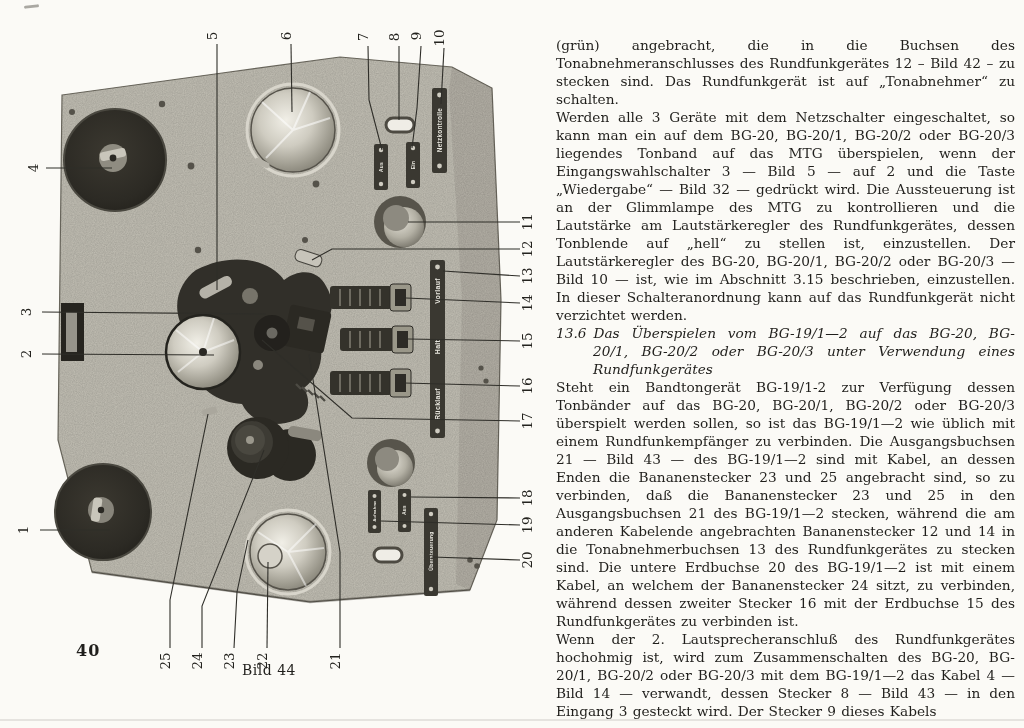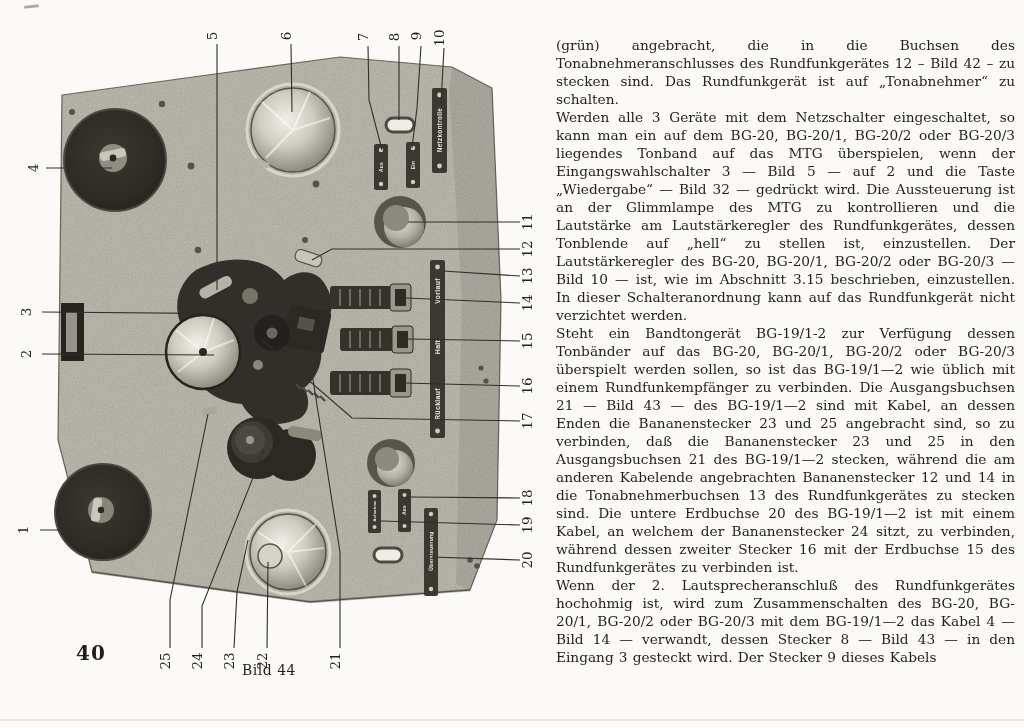--- a/index.html
+++ b/index.html
@@ -6,21 +6,21 @@
   body{
     width:1024px;height:728px;position:relative;overflow:hidden;
     background:#fbfaf6;color:#201f1c;
     font-family:"DejaVu Serif", serif;
   }
   .corner-mark{position:absolute;left:24px;top:5px;width:15px;height:3px;
     background:rgba(70,68,60,.45);transform:rotate(-6deg);border-radius:2px;}
   .scanline{position:absolute;left:0;top:719px;width:1024px;height:2px;
     background:rgba(70,68,60,.12);}
   .figure-wrap{position:absolute;left:0;top:0;width:555px;height:728px;}
-  .pagenum{position:absolute;left:76px;top:641px;font-size:20px;font-weight:bold;
+  .pagenum{position:absolute;left:76px;top:641px;font-size:16px;font-weight:bold;
     letter-spacing:1px;}
   .caption{position:absolute;left:219px;top:662px;width:100px;text-align:center;
     font-size:14px;letter-spacing:.5px;}
   .text-col{position:absolute;left:556px;top:36px;width:459px;
     font-size:13.7px;line-height:18px;text-align:justify;word-spacing:.06em;}
   .text-col p{margin:0;}
   .heading{font-style:italic;padding-left:37px;text-indent:-37px;margin:1px 0 1px 0;
     word-spacing:.22em;}
   .heading .hnum{margin-right:7px;}
   svg text.callout{font-family:"DejaVu Serif",serif;font-size:13.5px;fill:#23221e;}
@@ -296,17 +296,18 @@
   </g>
 </svg>
 </div>
 
 <div class="pagenum">40</div>
 <div class="caption">Bild 44</div>
 
 <div class="text-col">
   <p>(grün) angebracht, die in die Buchsen des Tonabnehmeranschlusses des Rundfunkgerätes 12 – Bild 42 – zu stecken sind. Das Rundfunkgerät ist auf „Tonabnehmer“ zu schalten.</p>
   <p>Werden alle 3 Geräte mit dem Netzschalter eingeschaltet, so kann man ein auf dem BG-20, BG-20/1, BG-20/2 oder BG-20/3 liegendes Tonband auf das MTG überspielen, wenn der Eingangswahlschalter 3 — Bild 5 — auf 2 und die Taste „Wiedergabe“ — Bild 32 — gedrückt wird. Die Aussteuerung ist an der Glimmlampe des MTG zu kontrollieren und die Lautstärke am Lautstärkeregler des Rundfunkgerätes, dessen Tonblende auf „hell“ zu stellen ist, einzustellen. Der Lautstärkeregler des BG-20, BG-20/1, BG-20/2 oder BG-20/3 — Bild 10 — ist, wie im Abschnitt 3.15 beschrieben, einzustellen. In dieser Schalteranordnung kann auf das Rundfunkgerät nicht verzichtet werden.</p>
+  <p class="heading"><span class="hnum">13.6</span><span>Das Überspielen vom BG-19/1—2 auf das BG-20, BG-20/1, BG-20/2 oder BG-20/3 unter Verwendung eines Rundfunkgerätes</span></p>
   <p>Steht ein Bandtongerät BG-19/1-2 zur Verfügung dessen Tonbänder auf das BG-20, BG-20/1, BG-20/2 oder BG-20/3 überspielt werden sollen, so ist das BG-19/1—2 wie üblich mit einem Rundfunkempfänger zu verbinden. Die Ausgangsbuchsen 21 — Bild 43 — des BG-19/1—2 sind mit Kabel, an dessen Enden die Bananenstecker 23 und 25 angebracht sind, so zu verbinden, daß die Bananenstecker 23 und 25 in den Ausgangsbuchsen 21 des BG-19/1—2 stecken, während die am anderen Kabelende angebrachten Bananenstecker 12 und 14 in die Tonabnehmerbuchsen 13 des Rundfunkgerätes zu stecken sind. Die untere Erdbuchse 20 des BG-19/1—2 ist mit einem Kabel, an welchem der Bananenstecker 24 sitzt, zu verbinden, während dessen zweiter Stecker 16 mit der Erdbuchse 15 des Rundfunkgerätes zu verbinden ist.</p>
   <p>Wenn der 2. Lautsprecheranschluß des Rundfunkgerätes hochohmig ist, wird zum Zusammenschalten des BG-20, BG-20/1, BG-20/2 oder BG-20/3 mit dem BG-19/1—2 das Kabel 4 — Bild 14 — verwandt, dessen Stecker 8 — Bild 43 — in den Eingang 3 gesteckt wird. Der Stecker 9 dieses Kabels</p>
 </div>
 
 <div class="scanline"></div>
 
 </body></html>

